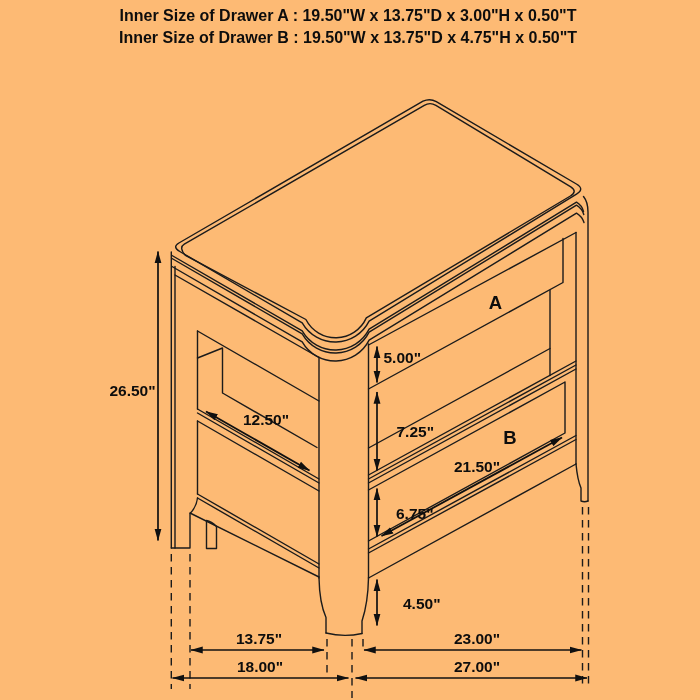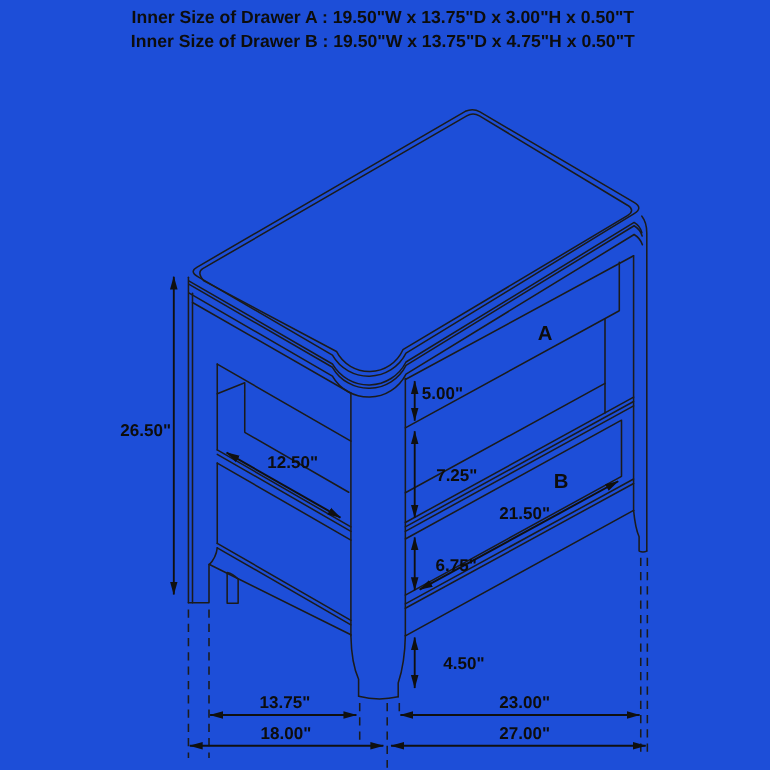--- a/index.html
+++ b/index.html
@@ -1,16 +1,16 @@
 <!DOCTYPE html>
 <html><head>
 <meta charset="utf-8">
 <style>
   html,body{margin:0;padding:0;background:#ffffff;}
-  .stage{position:relative;width:700px;height:700px;background:#1d4ed8;overflow:hidden;
+  .stage{position:relative;width:700px;height:700px;background:#fdba74;overflow:hidden;
          font-family:"Liberation Sans", sans-serif;}
   svg{display:block}
   text{font-family:"Liberation Sans", sans-serif;font-weight:bold;fill:#0d0d0d;}
   .title-text{font-size:16px;}
   .dim-text{font-size:15.5px;}
   .dim-text-mid{font-size:15.5px;text-anchor:middle;}
   .drawer-letter{font-size:18.5px;text-anchor:middle;}
   .ln{fill:none;stroke:#1b1b1b;stroke-width:1.4;stroke-linejoin:round;stroke-linecap:round;}
   .dash{fill:none;stroke:#1b1b1b;stroke-width:1.4;stroke-dasharray:7.5 5.5;}
   .dim{fill:none;stroke:#101010;stroke-width:1.7;}

